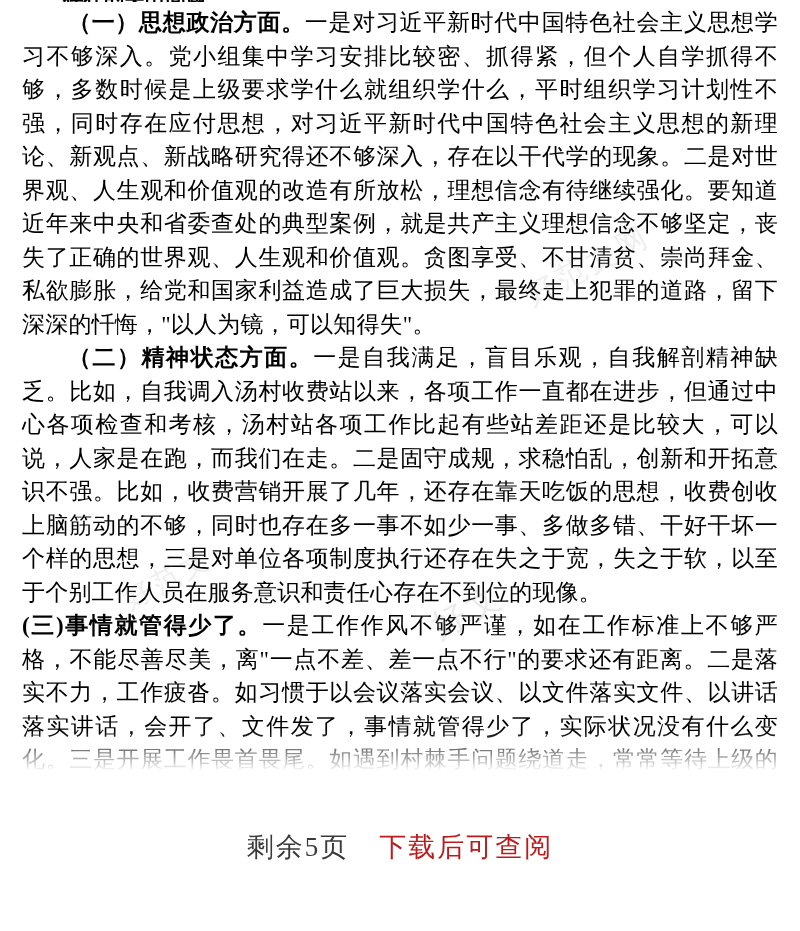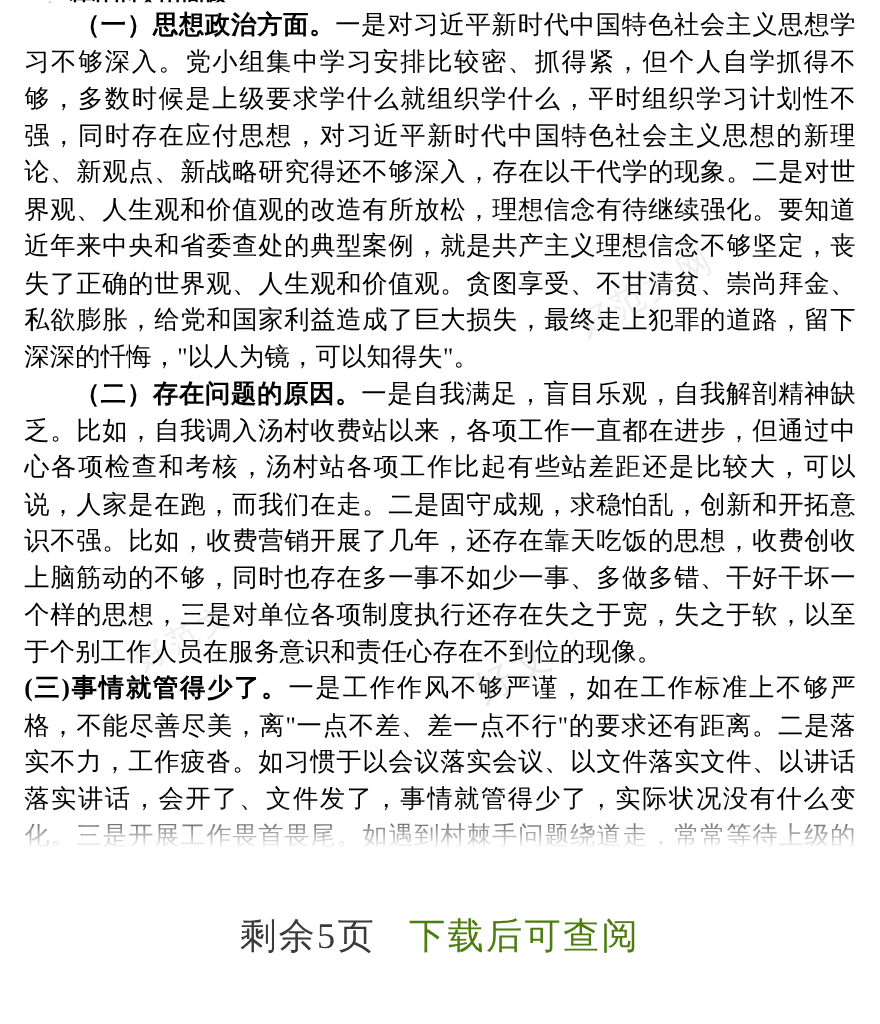--- a/index.html
+++ b/index.html
@@ -102,31 +102,31 @@
     height: 160px;
     background: #ffffff;
     z-index: 5;
     display: flex;
     align-items: flex-start;
     justify-content: center;
   }
 
   .paywall {
     margin-top: 58px;
-    font-size: 33px;
+    font-size: 27px;
     color: #3a3a3a;
     font-family: "Liberation Serif", serif;
     letter-spacing: 2px;
     display: flex;
     gap: 30px;
     align-items: baseline;
   }
 
   .paywall .pages { color: #3a3a3a; }
-  .paywall .action { color: #4d7c0f; }
+  .paywall .action { color: #b91c1c; }
 
   .fade {
     position: absolute;
     left: 0;
     bottom: 160px;
     width: 800px;
     height: 40px;
     background: linear-gradient(to bottom, rgba(255,255,255,0), #ffffff);
     z-index: 4;
   }
@@ -135,21 +135,21 @@
 <body>
 
 <div class="page">
 
   <div class="clipped-top">一、存在的突出问题</div>
 
   <div class="doc-body">
 
     <p class="para indent"><span class="heading-inline">（一）思想政治方面。</span><span>一是对习近平新时代中国特色社会主义思想学习不够深入。党小组集中学习安排比较密、抓得紧，但个人自学抓得不够，多数时候是上级要求学什么就组织学什么，平时组织学习计划性不强，同时存在应付思想，对习近平新时代中国特色社会主义思想的新理论、新观点、新战略研究得还不够深入，存在以干代学的现象。二是对世界观、人生观和价值观的改造有所放松，理想信念有待继续强化。要知道近年来中央和省委查处的典型案例，就是共产主义理想信念不够坚定，丧失了正确的世界观、人生观和价值观。贪图享受、不甘清贫、崇尚拜金、私欲膨胀，给党和国家利益造成了巨大损失，最终走上犯罪的道路，留下深深的忏悔，"以人为镜，可以知得失"。</span></p>
 
-    <p class="para indent"><span class="heading-inline">（二）存在问题的原因。</span><span>一是自我满足，盲目乐观，自我解剖精神缺乏。比如，自我调入汤村收费站以来，各项工作一直都在进步，但通过中心各项检查和考核，汤村站各项工作比起有些站差距还是比较大，可以说，人家是在跑，而我们在走。二是固守成规，求稳怕乱，创新和开拓意识不强。比如，收费营销开展了几年，还存在靠天吃饭的思想，收费创收上脑筋动的不够，同时也存在多一事不如少一事、多做多错、干好干坏一个样的思想，三是对单位各项制度执行还存在失之于宽，失之于软，以至于个别工作人员在服务意识和责任心存在不到位的现像。</span></p>
+    <p class="para indent"><span class="heading-inline">（二）精神状态方面。</span><span>一是自我满足，盲目乐观，自我解剖精神缺乏。比如，自我调入汤村收费站以来，各项工作一直都在进步，但通过中心各项检查和考核，汤村站各项工作比起有些站差距还是比较大，可以说，人家是在跑，而我们在走。二是固守成规，求稳怕乱，创新和开拓意识不强。比如，收费营销开展了几年，还存在靠天吃饭的思想，收费创收上脑筋动的不够，同时也存在多一事不如少一事、多做多错、干好干坏一个样的思想，三是对单位各项制度执行还存在失之于宽，失之于软，以至于个别工作人员在服务意识和责任心存在不到位的现像。</span></p>
 
     <p class="para noindent"><span class="heading-inline">(三)事情就管得少了。</span><span>一是工作作风不够严谨，如在工作标准上不够严格，不能尽善尽美，离"一点不差、差一点不行"的要求还有距离。二是落实不力，工作疲沓。如习惯于以会议落实会议、以文件落实文件、以讲话落实讲话，会开了、文件发了，事情就管得少了，实际状况没有什么变化。三是开展工作畏首畏尾。如遇到村棘手问题绕道走，常常等待上级的意见，存在"老好人"思想。四是全局意识不够强。如有时做事情、开展工作从自身或本站出发，对关系到全所发展的工作安排理解不透，尽管也按上级要求完成了要做的工作，心理上仍是有一些其他的想法和主意。</span></p>
 
     <p class="section-heading">二、存在问题的原因</p>
 
     <p class="para noindent">(一)没有充分认识到政治理论的重要性更没有把政治理论学习放在重要位置，放松理论学习和思想改造。</p>
     <p class="para noindent">(二)争先创优意识不强，工作不太扎实，马马虎虎，得过且过，只求过得去，不求过得硬。</p>
 
   </div>
 

